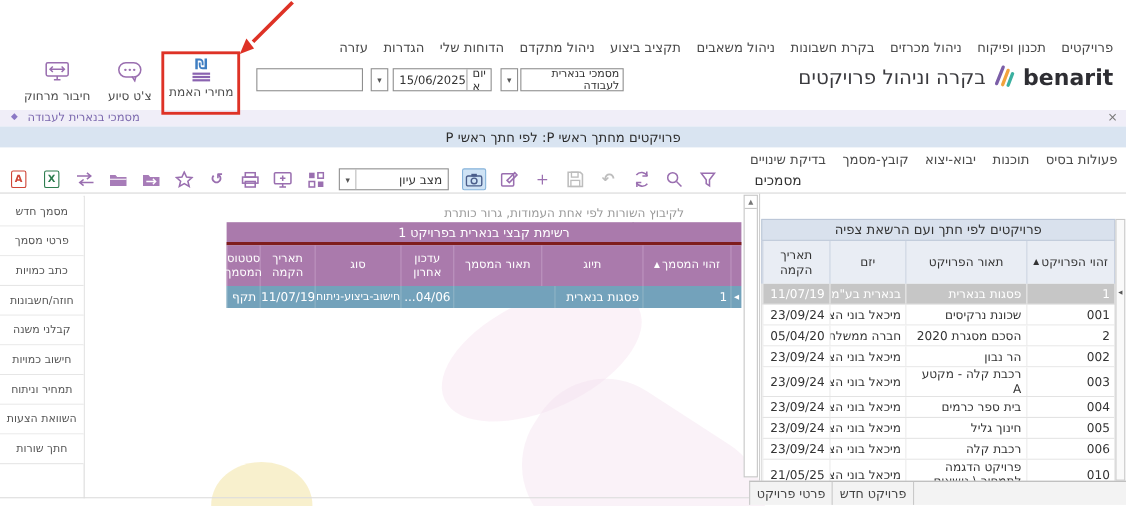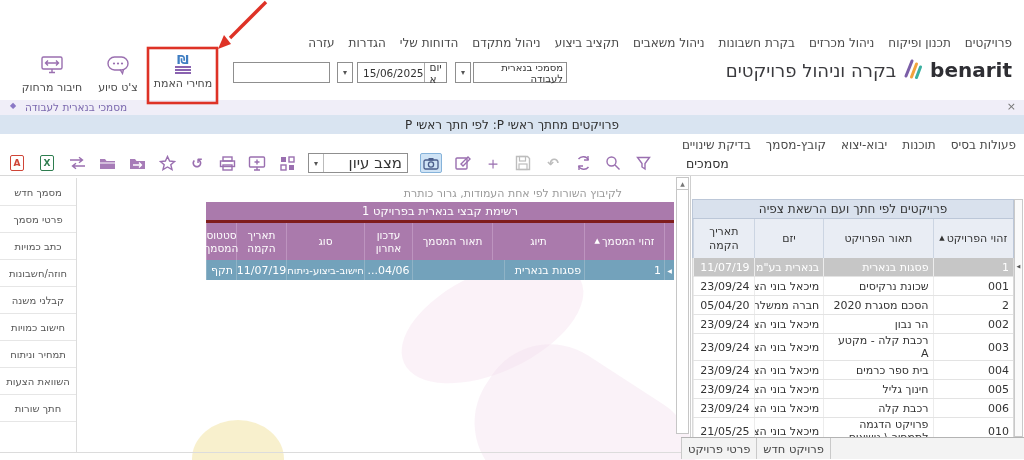--- a/index.html
+++ b/index.html
@@ -35,21 +35,21 @@
 
 #toolbar2{position:absolute;left:8px;top:151px;height:24px;display:flex;align-items:center;gap:12px;z-index:1}
 .tb{display:flex;align-items:center;justify-content:center;width:18px;height:19px}
 .doc-ic{width:14px;height:16px;border-radius:2px;font-size:9px;font-weight:bold;display:flex;align-items:center;justify-content:center}
 .pdf{border:1.5px solid #cf4537;color:#cf4537}
 .xls{border:1.5px solid #2e7d4f;color:#2e7d4f}
 .glyph{font-size:14px;color:#9a6fb0;font-weight:bold;line-height:16px}
 .glyph.dis{color:#bdbdbd}
 #mode-combo{width:100px;height:20px;border:1px solid #8f8f8f;background:#fff;display:flex;align-items:center}
 #mode-combo .cv{width:15px;height:100%;border-right:1px solid #bbb;display:flex;align-items:center;justify-content:center;font-size:8px;color:#555}
-#mode-combo .mt{flex:1;direction:rtl;text-align:right;padding-right:5px;font-size:15px;color:#333}
+#mode-combo .mt{flex:1;direction:rtl;text-align:right;padding-right:5px;font-size:11px;color:#333}
 #camera-btn{width:22px;height:20px;background:#cfe3f5;border:1px solid #86b3da;border-radius:2px;display:flex;align-items:center;justify-content:center}
 
 #docs-label{position:absolute;left:686px;top:156px;font-size:12.5px;color:#333;direction:rtl;z-index:1}
 #hint{position:absolute;left:370px;top:187px;width:252px;text-align:right;direction:rtl;font-size:11px;color:#9b9b9b;z-index:1}
 
 #sidebar{position:absolute;left:0;top:179px;width:76px;z-index:1}
 .side-btn{height:27px;display:flex;align-items:center;justify-content:center;font-size:10px;color:#555;border-bottom:1px solid #e6e6e6;background:#fff;direction:rtl;white-space:nowrap}
 
 .vline{position:absolute;width:0;border-left:1px solid #dcdcdc;z-index:1}
 .hline{position:absolute;height:0;border-top:1px solid #d8d8d8;z-index:1}

